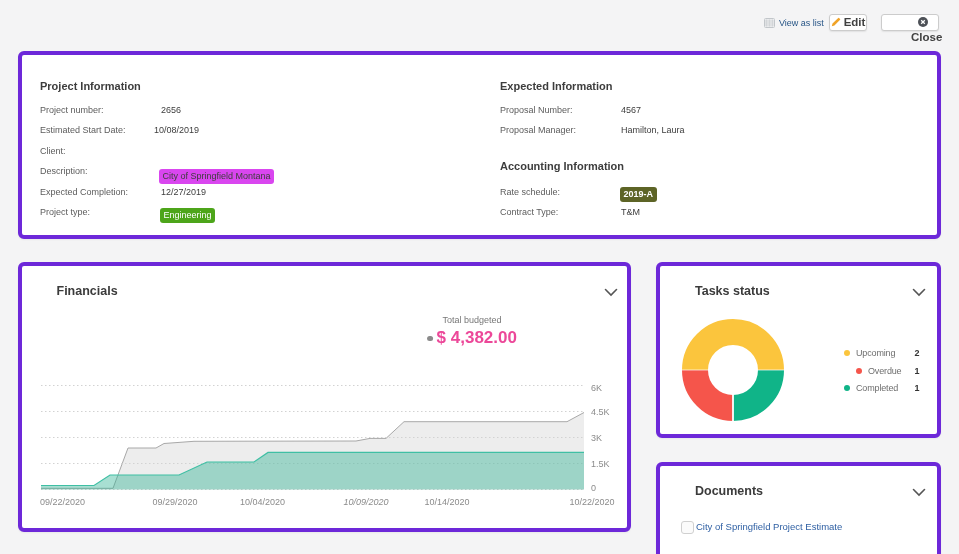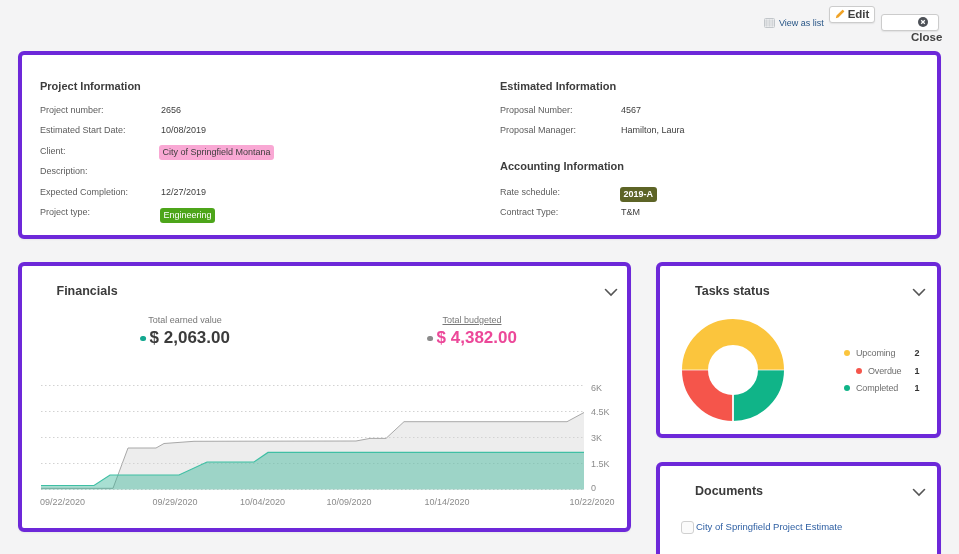--- a/index.html
+++ b/index.html
@@ -6,88 +6,84 @@
 html,body { width:959px; height:554px; overflow:hidden; }
 body { font-family:"Liberation Sans", sans-serif; background:#f4f4f5; position:relative; }
 #page { position:absolute; left:0; top:0; width:959px; height:554px; }
 .card { position:absolute; background:#fff; border:4px solid #6d28d9; border-radius:6px; box-shadow:0 1px 2px rgba(0,0,0,0.05); }
 .abs { position:absolute; white-space:nowrap; }
 .h1c { font-size:11px; font-weight:bold; color:#3d3d3d; }
 .h2c { font-size:12.5px; font-weight:bold; color:#3b3b3b;padding-left:16px; }
 .lbl { font-size:9px; color:#5c5c5c; line-height:12px; }
 .val { font-size:9px; color:#3d3d3d; line-height:12px; }
 .chip { display:inline-block; font-size:9px; line-height:15px; height:15px; padding:0 3.5px; border-radius:3px; }
-.chipgray { background:#f9a8d4; color:#3d3d3d; }
+.chipgray { background:#d946ef; color:#3d3d3d;margin-top:24px; }
 .chipgreen { background:#4da51a; color:#fff; }
 .chipolive { background:#5d6426; color:#fff; font-weight:bold; }
 .btn { position:absolute; background:#fff; border:1px solid #cccccc; border-radius:3px; box-shadow:0 1px 1.5px rgba(0,0,0,0.08); font-size:11.5px; font-weight:bold; color:#414141; text-align:center; }
 .xlab { position:absolute; font-size:9px; color:#8b8b8b; transform:translateX(-50%); }
 .legrow { position:absolute; font-size:9px; color:#6e6e6e; letter-spacing:-0.15px; }
 </style>
 </head>
 <body>
 <div id="page">
 
 
   <svg class="abs" style="left:764px; top:18px;" width="11" height="10" viewBox="0 0 11 10">
     <rect x="0.5" y="0.5" width="10" height="9" rx="1" fill="#fff" stroke="#c2c6ca"></rect>
     <rect x="1.3" y="1.3" width="2.4" height="7.4" fill="#d2d5d8"></rect>
     <rect x="4.3" y="1.3" width="2.4" height="7.4" fill="#d2d5d8"></rect>
     <rect x="7.3" y="1.3" width="2.3" height="7.4" fill="#d2d5d8"></rect>
   </svg>
   <div class="abs" style="left:779px; top:18px; font-size:9px; color:#275586;">View as list</div>
 
-  <div class="btn" style="left:829px; top:6px; width:46px; height:17px; line-height:15px;">
+  <div class="btn" style="left:829px; top:14px; width:38px; height:17px; line-height:15px;">
     <svg width="10" height="10" viewBox="0 0 10 10" style="vertical-align:-1px; margin-right:3px;">
       <path d="M0.8 9.2 L1.5 6.6 L7.2 0.9 Q7.6 0.5 8 0.9 L9.1 2 Q9.5 2.4 9.1 2.8 L3.4 8.5 Z" fill="#f0a327"></path>
     </svg>Edit</div>
 
   <div class="btn" style="left:881px; top:14px; width:58px; height:17px; line-height:15px;padding-left:29px;">
     <svg width="10" height="10" viewBox="0 0 10 10" style="vertical-align:-1px; margin-right:3px;">
       <circle cx="5" cy="5" r="5" fill="#4d5157"></circle>
       <path d="M3.2 3.2 L6.8 6.8 M6.8 3.2 L3.2 6.8" stroke="#fff" stroke-width="1.3"></path>
     </svg>Close</div>
 
   <div class="card" id="card1" style="left:18px; top:51px; width:923px; height:188px;">
     <div class="abs h1c" style="left:18px; top:25px;">Project Information</div>
     <div class="abs lbl" style="left:18px; top:48.5px;">Project number:</div>
     <div class="abs val" style="left:139px; top:48.5px;">2656</div>
     <div class="abs lbl" style="left:18px; top:69px;">Estimated Start Date:</div>
-    <div class="abs val" style="left:139px; top:69px;">10/08/2019</div>
+    <div class="abs val" style="left:132px; top:69px;">10/08/2019</div>
     <div class="abs lbl" style="left:18px; top:89.5px;">Client:</div>
     <span class="abs chip chipgray" style="left:137px; top:90px;">City of Springfield Montana</span>
     <div class="abs lbl" style="left:18px; top:110px;">Description:</div>
     <div class="abs lbl" style="left:18px; top:130.5px;">Expected Completion:</div>
     <div class="abs val" style="left:139px; top:130.5px;">12/27/2019</div>
     <div class="abs lbl" style="left:18px; top:151px;">Project type:</div>
     <span class="abs chip chipgreen" style="left:138px; top:153px;">Engineering</span>
 
-    <div class="abs h1c" style="left:478px; top:25px;">Estimated Information</div>
+    <div class="abs h1c" style="left:478px; top:25px;">Expected Information</div>
     <div class="abs lbl" style="left:478px; top:48.5px;">Proposal Number:</div>
     <div class="abs val" style="left:599px; top:48.5px;">4567</div>
     <div class="abs lbl" style="left:478px; top:69px;">Proposal Manager:</div>
     <div class="abs val" style="left:599px; top:69px;">Hamilton, Laura</div>
     <div class="abs h1c" style="left:478px; top:105px;">Accounting Information</div>
     <div class="abs lbl" style="left:478px; top:130.5px;">Rate schedule:</div>
     <span class="abs chip chipolive" style="left:598px; top:131.5px;">2019-A</span>
     <div class="abs lbl" style="left:478px; top:151px;">Contract Type:</div>
     <div class="abs val" style="left:599px; top:151px;">T&amp;M</div>
   </div>
 
   <div class="card" id="card2" style="left:18px; top:262px; width:613px; height:270px;">
     <div class="abs h2c" style="left:18.5px; top:18px;">Financials</div>
     <svg class="abs" style="left:582px; top:22px;" width="14" height="9" viewBox="0 0 14 9">
       <polyline points="1.5,1.5 7,7 12.5,1.5" fill="none" stroke="#555" stroke-width="1.6" stroke-linecap="round"></polyline>
     </svg>
-    <div class="abs" style="left:163px; top:48.5px; transform:translateX(-50%); text-align:center;">
-      <div style="font-size:9px; color:#777;">Total earned value</div>
-      <div style="font-size:17px; font-weight:bold; color:#3b3b3b; margin-top:3px;"><span style="display:inline-block; width:5.5px; height:5.5px; border-radius:50%; background:#14a890; vertical-align:1.5px; margin-right:4px;"></span>$ 2,063.00</div>
-    </div>
     <div class="abs" style="left:450px; top:48.5px; transform:translateX(-50%); text-align:center;">
-      <div style="font-size:9px; color:#777;text-decoration:underline;">Total budgeted</div>
+      <div style="font-size:9px; color:#777;">Total budgeted</div>
       <div style="font-size:17px; font-weight:bold; color:#ec4899; margin-top:3px;"><span style="display:inline-block; width:5.5px; height:5.5px; border-radius:50%; background:#8b8b8b; vertical-align:1.5px; margin-right:4px;"></span>$ 4,382.00</div>
     </div>
 
     <svg class="abs" style="left:12px; top:112px;" width="600" height="132" viewBox="0 0 600 132">
       <path d="M7 110.3 L79 110.3 L94 70 L122 70 L130 65.5 L160 63.3 L322 63 L336 60.4 L352 60.4 L370 43.7 L533 43.7 L550 34.5 L550 111.5 L7 111.5 Z" fill="#ededed"></path>
       <polyline points="7,110.3 79,110.3 94,70 122,70 130,65.5 160,63.3 322,63 336,60.4 352,60.4 370,43.7 533,43.7 550,34.5" fill="none" stroke="#a8a8a8" stroke-width="1"></polyline>
       <g stroke="#d2d2d2" stroke-width="1" stroke-dasharray="1.5,2.5">
         <line x1="7" y1="7.5" x2="550" y2="7.5"></line>
         <line x1="7" y1="33.5" x2="550" y2="33.5"></line>
         <line x1="7" y1="59.5" x2="550" y2="59.5"></line>
@@ -100,21 +96,21 @@
         <text x="557" y="13">6K</text>
         <text x="557" y="36.5">4.5K</text>
         <text x="557" y="62.5">3K</text>
         <text x="557" y="88.5">1.5K</text>
         <text x="557" y="112.5">0</text>
       </g>
     </svg>
     <div class="xlab" style="left:40.5px; top:230.5px;">09/22/2020</div>
     <div class="xlab" style="left:153px; top:230.5px;">09/29/2020</div>
     <div class="xlab" style="left:240.5px; top:230.5px;">10/04/2020</div>
-    <div class="xlab" style="left:327px; top:230.5px;">10/09/2020</div>
+    <div class="xlab" style="left:344px; top:230.5px;font-style:italic;">10/09/2020</div>
     <div class="xlab" style="left:425px; top:230.5px;">10/14/2020</div>
     <div class="xlab" style="left:570px; top:230.5px;">10/22/2020</div>
   </div>
 
   <div class="card" id="card3" style="left:656px; top:262px; width:285px; height:176px;">
     <div class="abs h2c" style="left:19px; top:18px;">Tasks status</div>
     <svg class="abs" style="left:252px; top:22px;" width="14" height="9" viewBox="0 0 14 9">
       <polyline points="1.5,1.5 7,7 12.5,1.5" fill="none" stroke="#555" stroke-width="1.6" stroke-linecap="round"></polyline>
     </svg>
     <svg class="abs" style="left:13px; top:44px;" width="120" height="120" viewBox="0 0 120 120">

